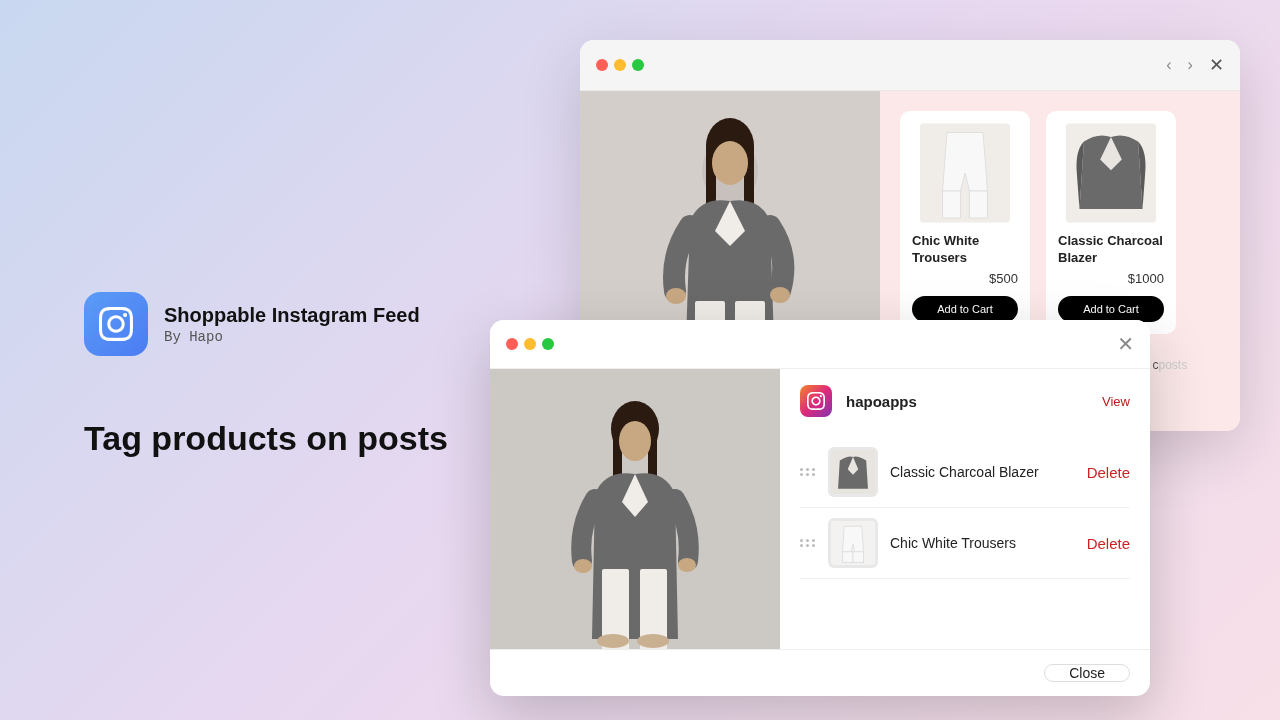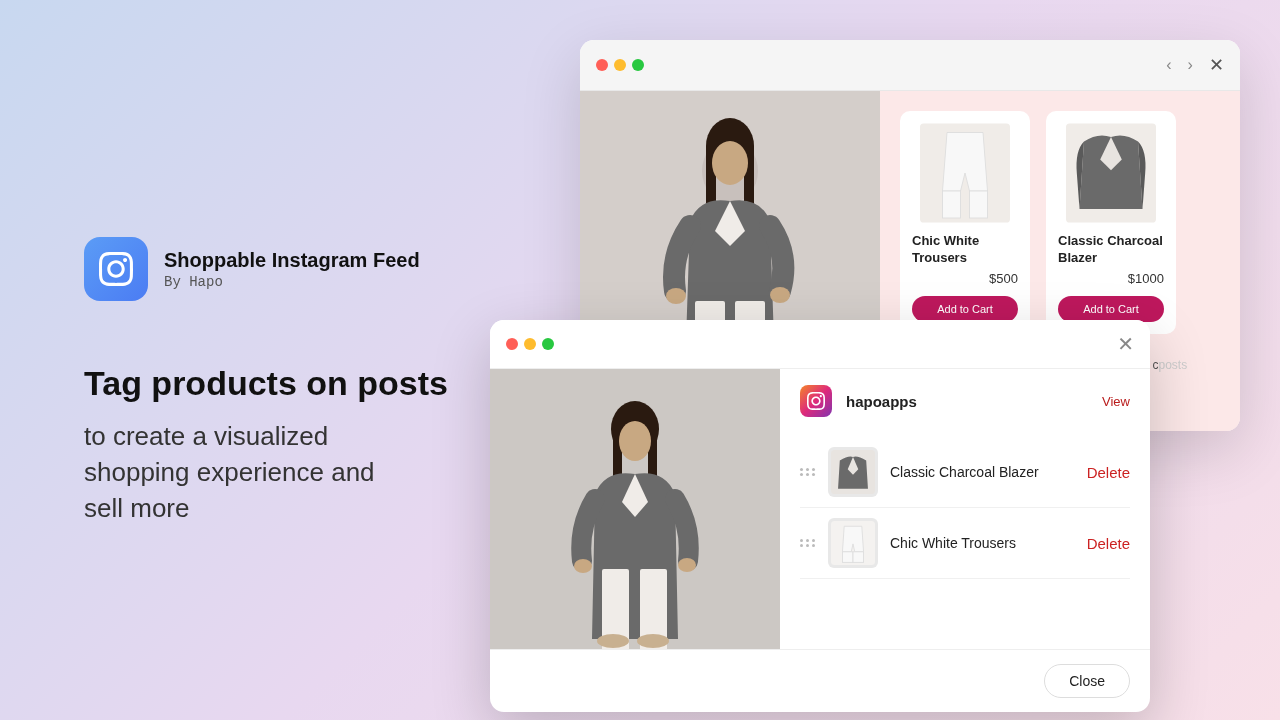--- a/index.html
+++ b/index.html
@@ -215,21 +215,21 @@
 
     .product-price {
       font-size: 13px;
       color: #333;
       margin-bottom: 10px;
       text-align: right;
     }
 
     .add-cart-btn {
       width: 100%;
-      background: #be185d;
+      background: #000000;
       color: white;
       border: none;
       border-radius: 20px;
       padding: 7px 10px;
       font-size: 11px;
       cursor: pointer;
       font-weight: 500;
     }
 
     .caption-area {
@@ -368,21 +368,21 @@
       display: flex;
       justify-content: flex-end;
       padding: 14px 20px;
       border-top: 1px solid #eee;
     }
 
     .close-modal-btn {
       background: white;
       border: 1.5px solid #ddd;
       border-radius: 20px;
-      padding: 8px 24px;
+      padding: 0 24px;
       font-size: 14px;
       cursor: pointer;
       font-weight: 500;
       color: #222;
     }
 
     .modal-close-x {
       margin-left: auto;
       background: none;
       border: none;
@@ -402,21 +402,20 @@
       </svg>
     </div>
     <div>
       <div class="app-title">Shoppable Instagram Feed</div>
       <div class="app-subtitle">By Hapo</div>
     </div>
   </div>
 
   <div>
     <div class="tagline-main">Tag products on posts</div>
-    <div class="tagline-sub">to create a visualized<br>shopping experience and<br>sell more</div>
   </div>
 </div>
 
 <div class="window-1">
   <div class="window-titlebar">
     <div class="traffic-lights">
       <div class="tl tl-red"></div>
       <div class="tl tl-yellow"></div>
       <div class="tl tl-green"></div>
     </div>

